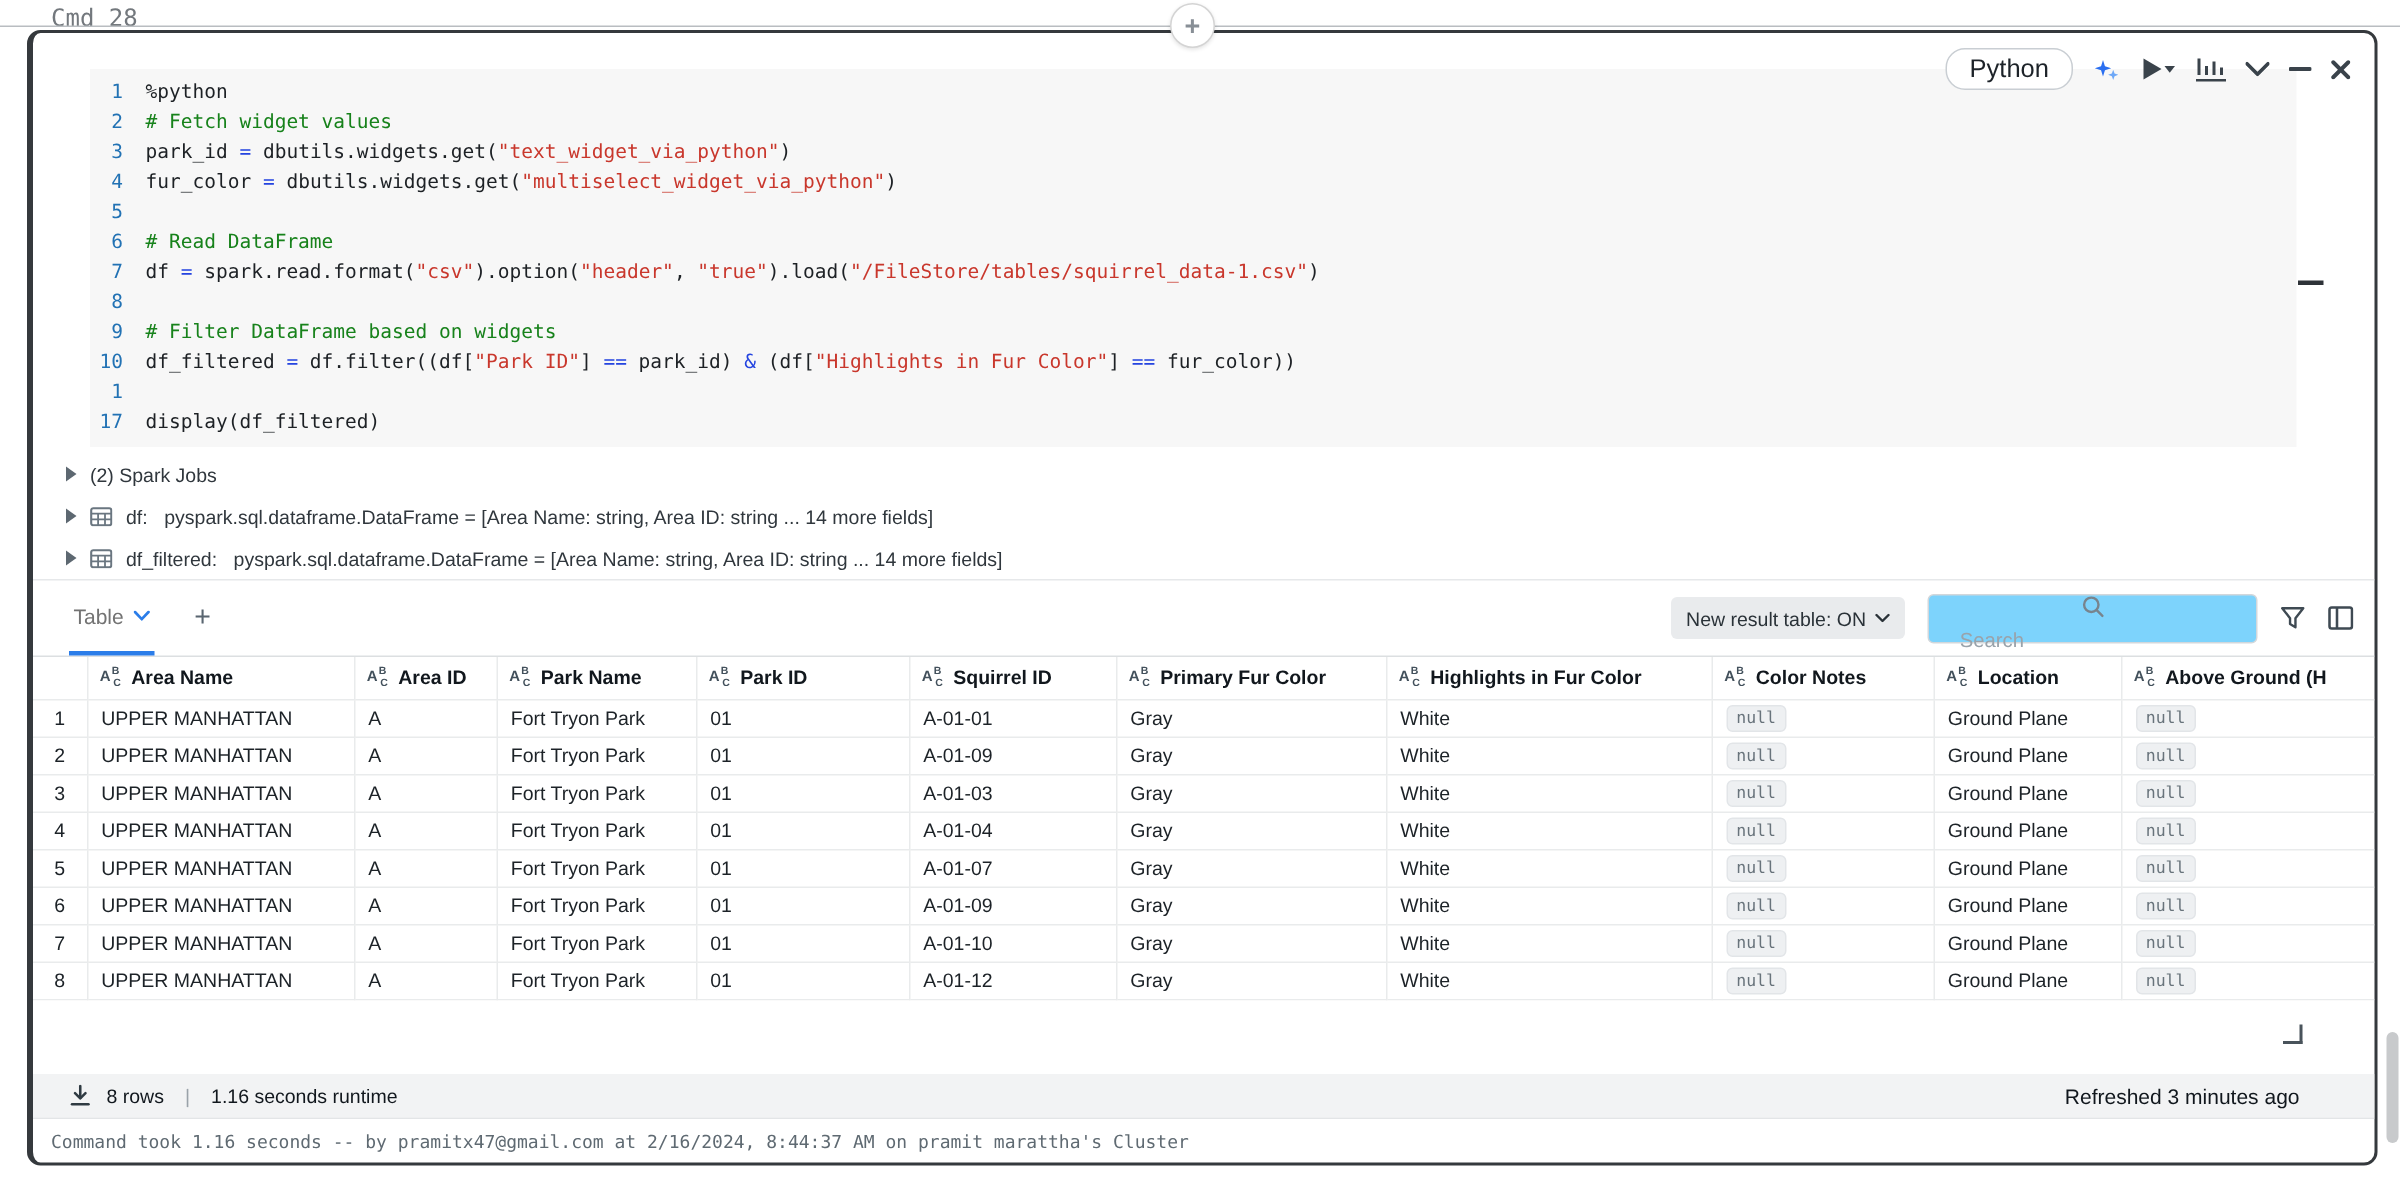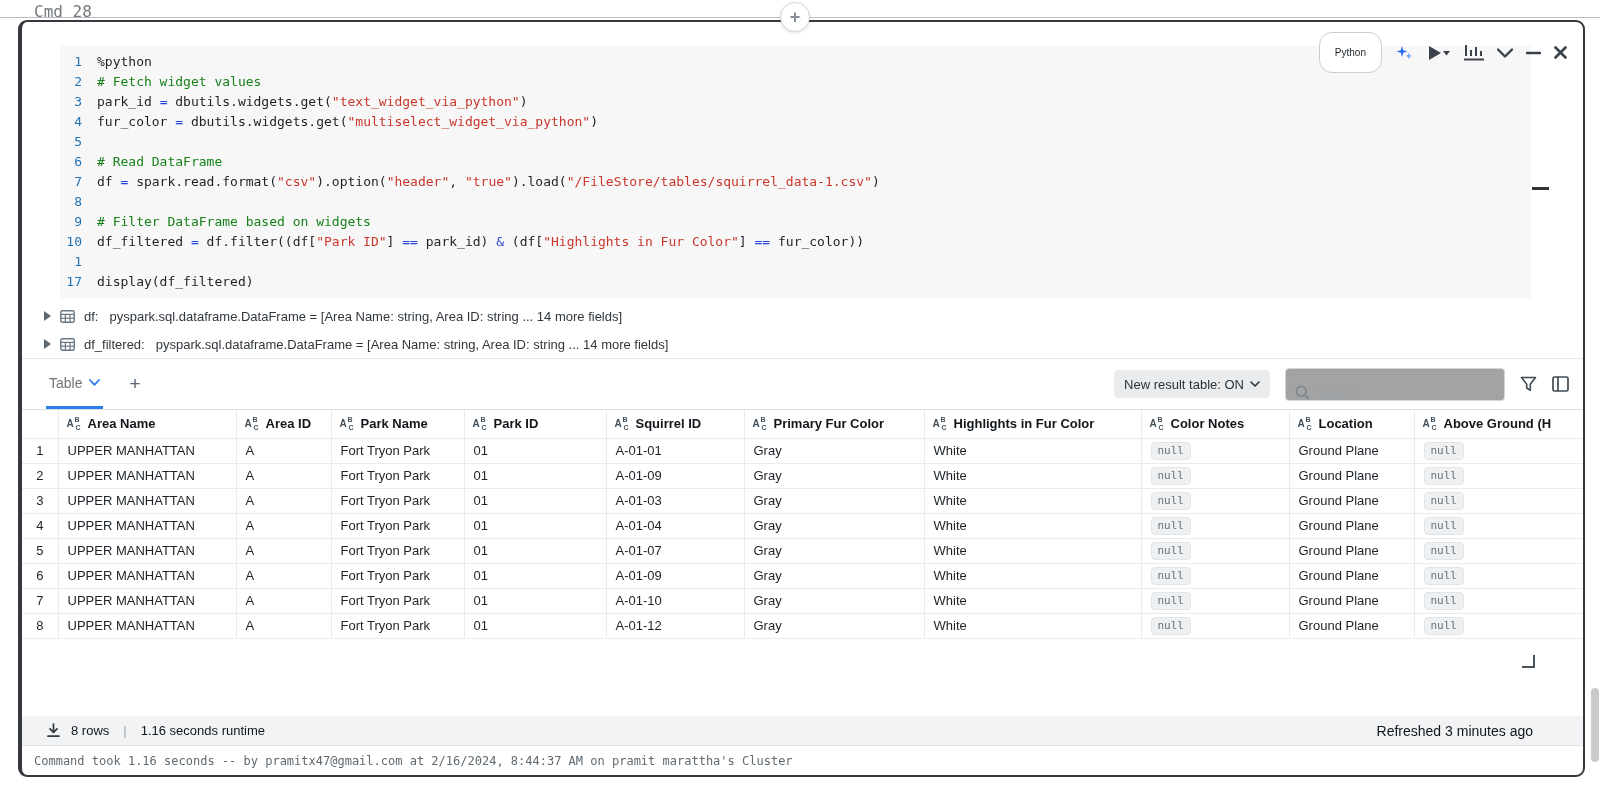--- a/index.html
+++ b/index.html
@@ -17,21 +17,21 @@
              display:flex; align-items:center; justify-content:center; color:#888f96;
              font-size:18px; font-weight:700; line-height:1; cursor:pointer; z-index:5; }
 
   .cell { position:absolute; left:18px; top:20px; width:1567px; height:757px;
           border:2px solid #35393d; border-left-width:4px; border-radius:9px;
           background:#fff; display:flex; flex-direction:column; overflow:hidden; }
 
   
   .cell-toolbar { position:absolute; right:16px; top:10px; display:flex; align-items:center;
                   gap:13px; z-index:4; }
-  .lang-pill { border:1px solid #c9ced3; border-radius:13px; padding:14px 15px; font-size:10px;
+  .lang-pill { border:1px solid #c9ced3; border-radius:13px; padding:3px 15px; font-size:17px;
                color:#1d2329; background:#fff; cursor:pointer; }
   .tbtn { display:flex; align-items:center; cursor:pointer; }
 
   
   .code-wrap { margin:24px 52px 0 38px; background:#f7f7f7; padding:6px 0 6px 4px;
                font-family:"DejaVu Sans Mono", monospace; font-size:13px; }
   .code-line { height:20px; line-height:20px; white-space:pre; }
   .ln { display:inline-block; width:18px; text-align:right; margin-right:15px; color:#2272b4; }
   .tok-p { color:#1d2125; }
   .tok-c { color:#17821b; }
@@ -52,22 +52,22 @@
   
   .result-toolbar { height:50px; display:flex; align-items:center; position:relative; }
   .tab-table { margin-left:24px; height:50px; display:flex; align-items:center; gap:7px;
                padding:0 3px; border-bottom:3px solid #2b7de9; color:#737373; font-size:14px;
                cursor:pointer; }
   .add-vis { margin-left:26px; color:#596570; font-size:19px; font-weight:400; cursor:pointer; }
   .toolbar-right { position:absolute; right:14px; top:0; height:50px; display:flex;
                    align-items:center; gap:15px; }
   .nrt-pill { background:#e9ebed; border-radius:4px; height:28px; display:flex; align-items:center;
               gap:6px; padding:0 10px; font-size:13px; color:#2a3238; cursor:pointer; }
-  .search-box { width:220px; height:33px; border:1px solid #d2d7db; border-radius:4px; background:#a3a3a3;
-                display:flex; align-items:flex-end; padding:0 9px; gap:7px; }
+  .search-box { width:220px; height:33px; border:1px solid #d2d7db; border-radius:4px; background:#7dd3fc;
+                display:flex; align-items:center; padding:0 9px; gap:7px;flex-direction:column; }
   .search-box input { border:none; outline:none; flex:1; font-size:13.5px; color:#333;
                       font-family:"Liberation Sans", sans-serif; background:transparent; }
   .search-box input::placeholder { color:#99a3ab; }
 
   
   .tbl-wrap { overflow:hidden; border-top:1px solid #dcdfe1; }
   table.result { border-collapse:collapse; table-layout:fixed; width:1572px; font-size:13px; }
   table.result th, table.result td { border-right:1px solid #e9ebec; border-bottom:1px solid #e9ebec;
                                      overflow:hidden; white-space:nowrap; }
   table.result th { height:28px; font-weight:700; color:#11171d; text-align:left; padding:0 8px; }
@@ -182,20 +182,24 @@
         <div class="code-line"><span class="ln">7</span><span class="tok-p">df </span><span class="tok-o">=</span><span class="tok-p"> spark.read.format(</span><span class="tok-s">"csv"</span><span class="tok-p">).option(</span><span class="tok-s">"header"</span><span class="tok-p">, </span><span class="tok-s">"true"</span><span class="tok-p">).load(</span><span class="tok-s">"/FileStore/tables/squirrel_data-1.csv"</span><span class="tok-p">)</span></div>
         <div class="code-line"><span class="ln">8</span></div>
         <div class="code-line"><span class="ln">9</span><span class="tok-c"># Filter DataFrame based on widgets</span></div>
         <div class="code-line"><span class="ln">10</span><span class="tok-p">df_filtered </span><span class="tok-o">=</span><span class="tok-p"> df.filter((df[</span><span class="tok-s">"Park ID"</span><span class="tok-p">] </span><span class="tok-o">==</span><span class="tok-p"> park_id) </span><span class="tok-o">&amp;</span><span class="tok-p"> (df[</span><span class="tok-s">"Highlights in Fur Color"</span><span class="tok-p">] </span><span class="tok-o">==</span><span class="tok-p"> fur_color))</span></div>
         <div class="code-line"><span class="ln">1</span></div>
         <div class="code-line"><span class="ln">17</span><span class="tok-p">display(df_filtered)</span></div>
       </div>
     <div class="resize-dash"></div>
 
     <div class="spark-section">
+      <div class="spark-row">
+        <span class="caret"></span>
+        <span>(2) Spark Jobs</span>
+      </div>
       <div class="spark-row">
         <span class="caret"></span>
         <span>
           <svg width="15" height="13" viewBox="0 0 15 13">
             <rect x="0.8" y="0.8" width="13.4" height="11.4" rx="1.4" fill="none" stroke="#6a7680" stroke-width="1.4"></rect>
             <line x1="0.8" y1="4.4" x2="14.2" y2="4.4" stroke="#6a7680" stroke-width="1.2"></line>
             <line x1="0.8" y1="8.2" x2="14.2" y2="8.2" stroke="#6a7680" stroke-width="1.2"></line>
             <line x1="5.4" y1="4.4" x2="5.4" y2="12.2" stroke="#6a7680" stroke-width="1.2"></line>
             <line x1="10" y1="4.4" x2="10" y2="12.2" stroke="#6a7680" stroke-width="1.2"></line>
           </svg>

